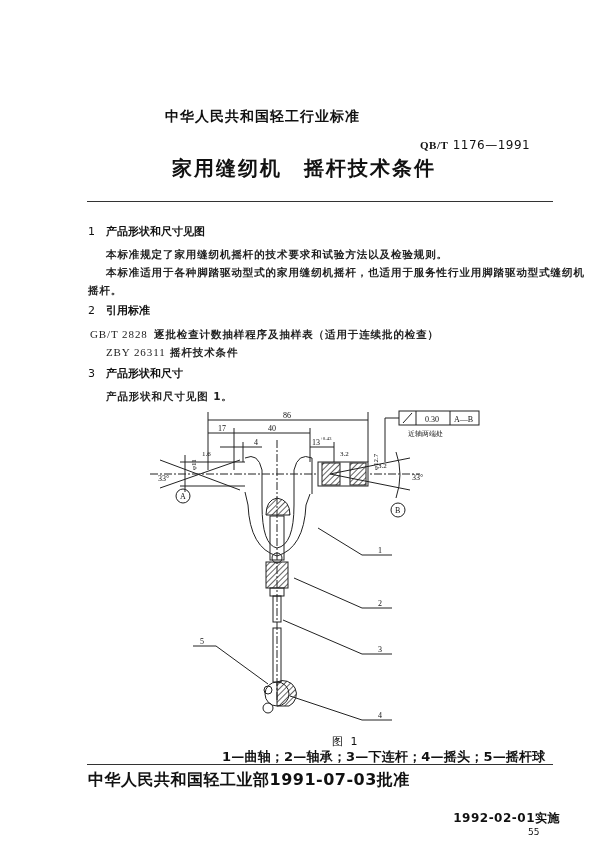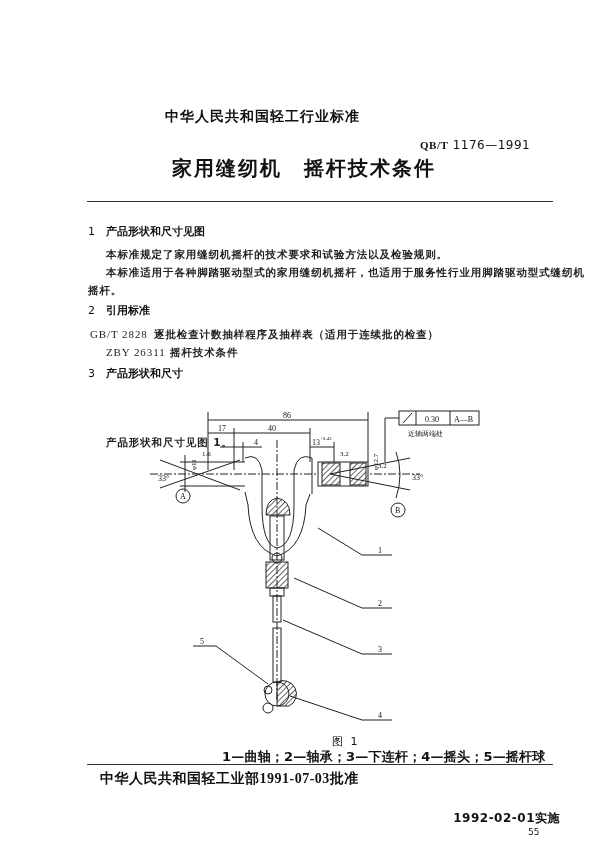--- a/index.html
+++ b/index.html
@@ -14,21 +14,21 @@
   .std-code .prefix { font-family: "Liberation Serif", serif; font-weight: bold; font-size: 11px; text-align: center; }
   .doc-title { left: 172px; top: 155px; font-size: 20px; font-weight: bold; letter-spacing: 2px; }
   .rule { left: 87px; width: 466px; height: 0; border-top: 1.6px solid #333; }
   .sec-head { left: 88px; font-size: 11px; font-weight: bold; }
   .sec-head .num { font-weight: normal; display: inline-block; width: 18px; }
   .para { font-size: 10.5px; letter-spacing: 0.9px; font-weight: bold; color: #222; }
   .ref-code { font-family: "Liberation Serif", serif; font-size: 11px; display: inline-block; width: 64px; font-weight: normal; }
   .figure { left: 140px; top: 400px; width: 340px; height: 340px; }
   .fig-title { left: 288px; top: 734px; font-size: 11px; letter-spacing: 2px; padding-left: 44px; }
   .fig-legend { left: 222px; top: 748px; font-size: 13px; font-weight: bold; letter-spacing: 0.2px; }
-  .footer-left { left: 100px; top: 770px; font-size: 14px; font-weight: bold; letter-spacing: 0.5px; font-family: Liberation Serif, serif; }
+  .footer-left { left: 88px; top: 770px; font-size: 16px; font-weight: bold; letter-spacing: 0.5px; }
   .footer-right { right: 40px; top: 770px; font-size: 12px; font-weight: bold; letter-spacing: 0.5px; margin-top: 40px; }
   .page-num { left: 528px; top: 806px; font-size: 9px; margin-top: 21px; }
   svg text { font-family: "Liberation Serif", serif; }
 </style>
 </head>
 <body>
 
 <div class="abs std-title">中华人民共和国轻工行业标准</div>
 <div class="abs std-code">
   <span class="prefix">QB/T</span>
@@ -50,21 +50,21 @@
 <div class="abs para" style="left:90px; top:328px;">
   <span class="ref-code">GB/T 2828</span><span>逐批检查计数抽样程序及抽样表（适用于连续批的检查）</span>
 </div>
 <div class="abs para" style="left:106px; top:346px;">
   <span class="ref-code">ZBY 26311</span><span>摇杆技术条件</span>
 </div>
 
 <div class="abs sec-head" style="top:366px;">
   <span class="num">3</span><span>产品形状和尺寸</span>
 </div>
-<div class="abs para" style="left:106px; top:390px;margin-top:46px;">产品形状和尺寸见图 1。</div>
+<div class="abs para" style="left:106px; top:390px;">产品形状和尺寸见图 1。</div>
 
 <svg class="abs figure" viewBox="140 400 340 340" width="340" height="340">
   <defs>
     <pattern id="hatch" patternUnits="userSpaceOnUse" width="4" height="4" patternTransform="rotate(45)">
       <line x1="0" y1="0" x2="0" y2="4" stroke="#222" stroke-width="1.4"></line>
     </pattern>
   </defs>
   <g stroke="#222" fill="none" stroke-width="1">
 
     <line x1="208" y1="420" x2="368" y2="420"></line>

